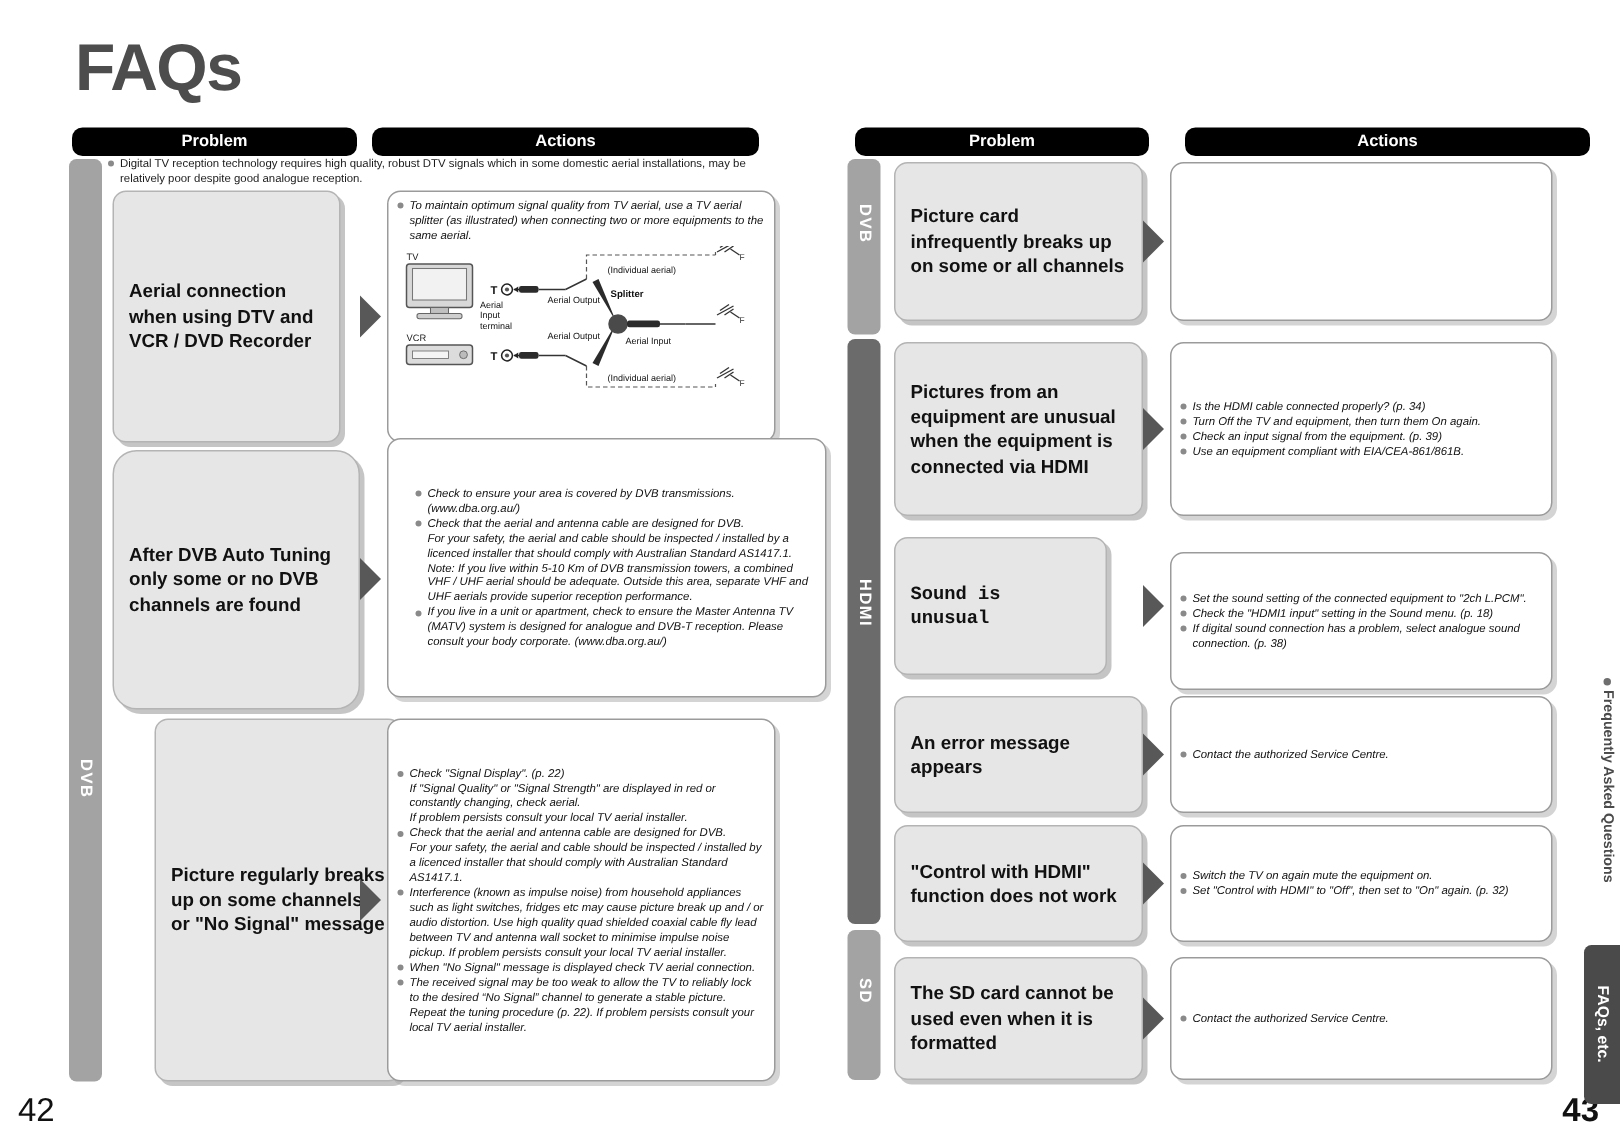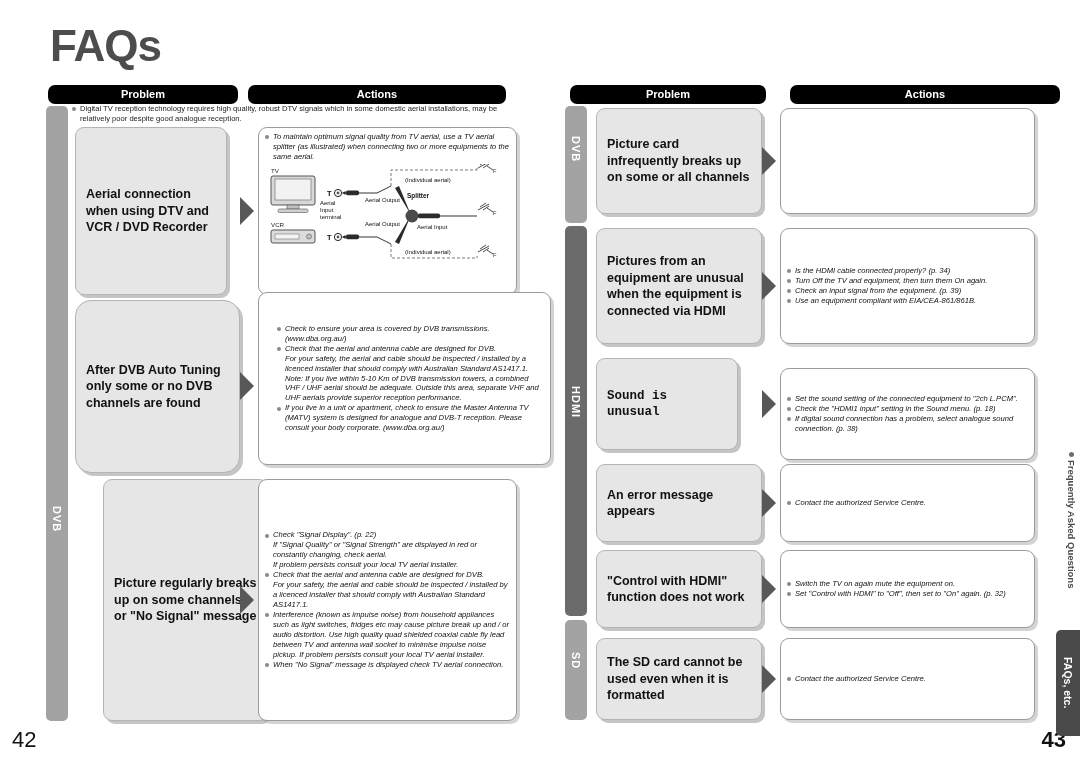--- a/index.html
+++ b/index.html
@@ -290,20 +290,23 @@
             </li>
           <li>
               <span class="cont">Check that the aerial and antenna cable are designed for DVB.<br>For your safety, the aerial and cable should be inspected / installed by a licenced installer that should comply with Australian Standard AS1417.1.</span>
             </li>
           <li>
               <span class="cont">Interference (known as impulse noise) from household appliances such as light switches, fridges etc may cause picture break up and / or audio distortion. Use high quality quad shielded coaxial cable fly lead between TV and antenna wall socket to minimise impulse noise pickup. If problem persists consult your local TV aerial installer.</span>
             </li>
           <li>
               <span class="cont">When "No Signal" message is displayed check TV aerial connection.</span>
             </li>
+          <li>
+              <span class="cont">The received signal may be too weak to allow the TV to reliably lock to the desired “No Signal” channel to generate a stable picture. Repeat the tuning procedure (p. 22). If problem persists consult your local TV aerial installer.</span>
+            </li>
         </ul>
       </div>
     </div>
   </div>
 
   <div class="folio l">42</div>
 </div>
 
 <div class="spread right">
 

